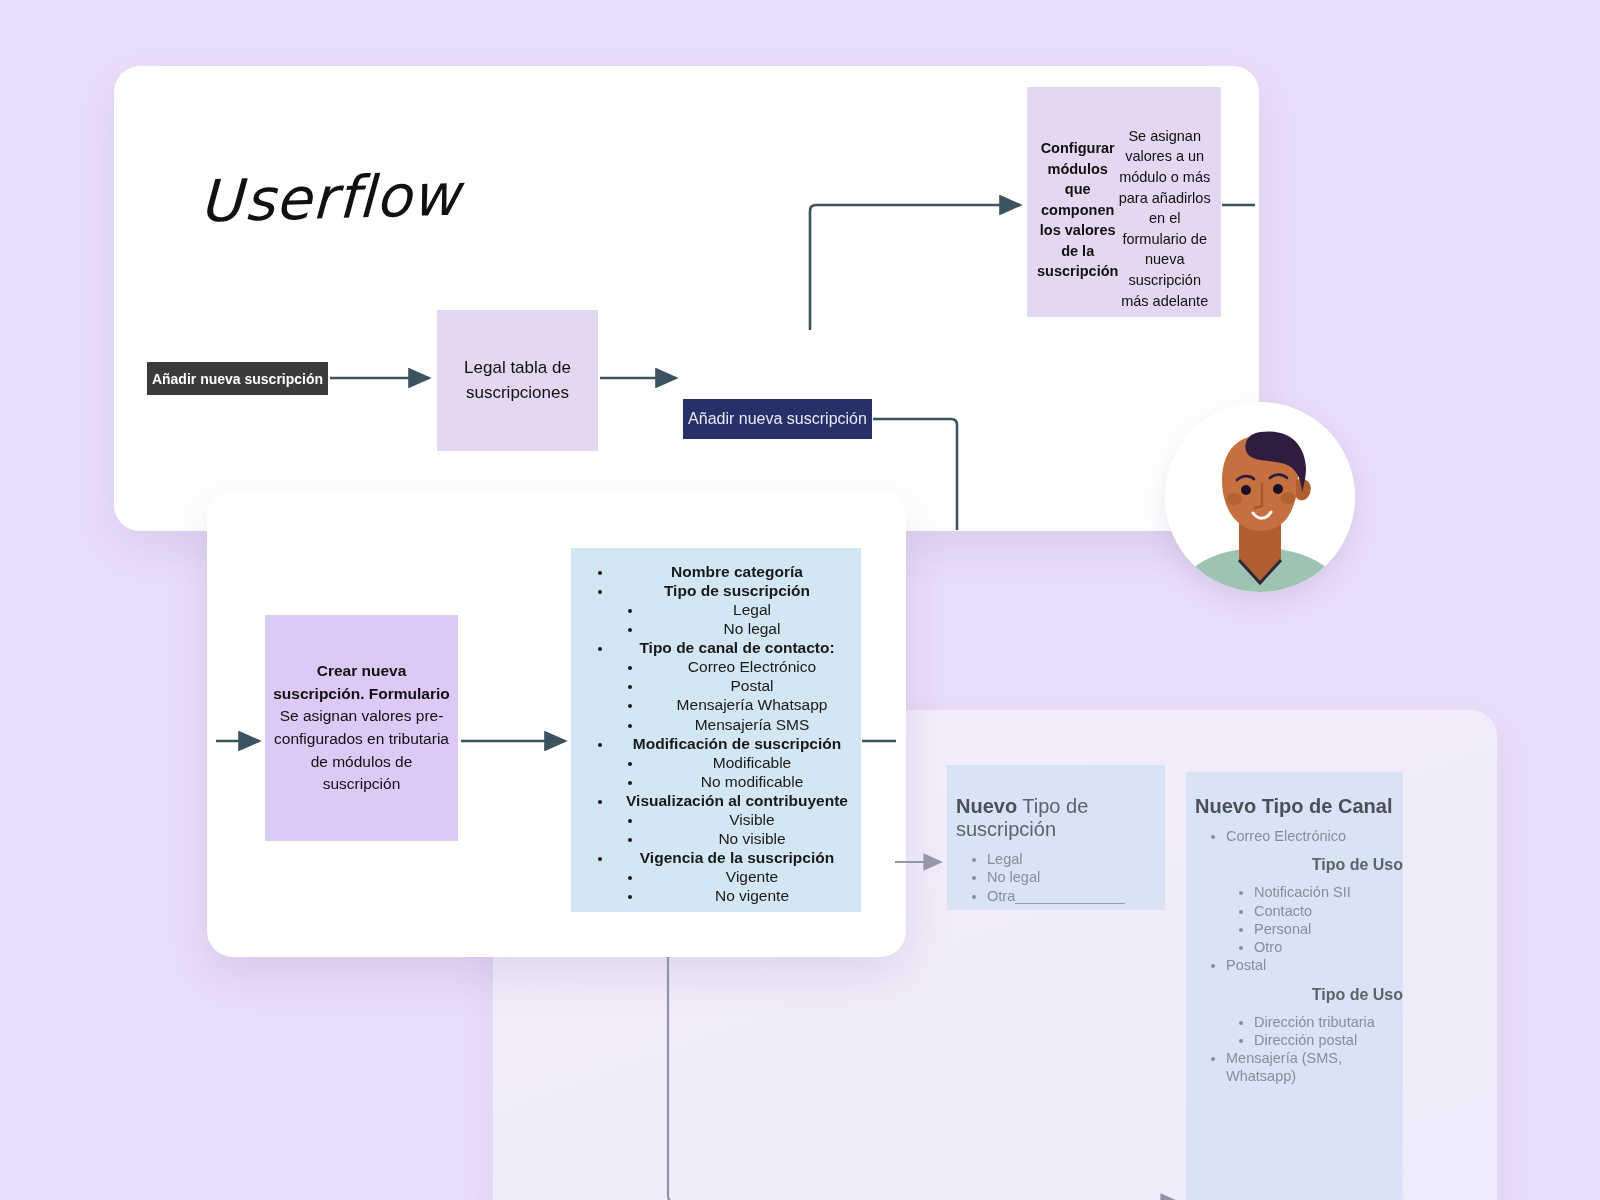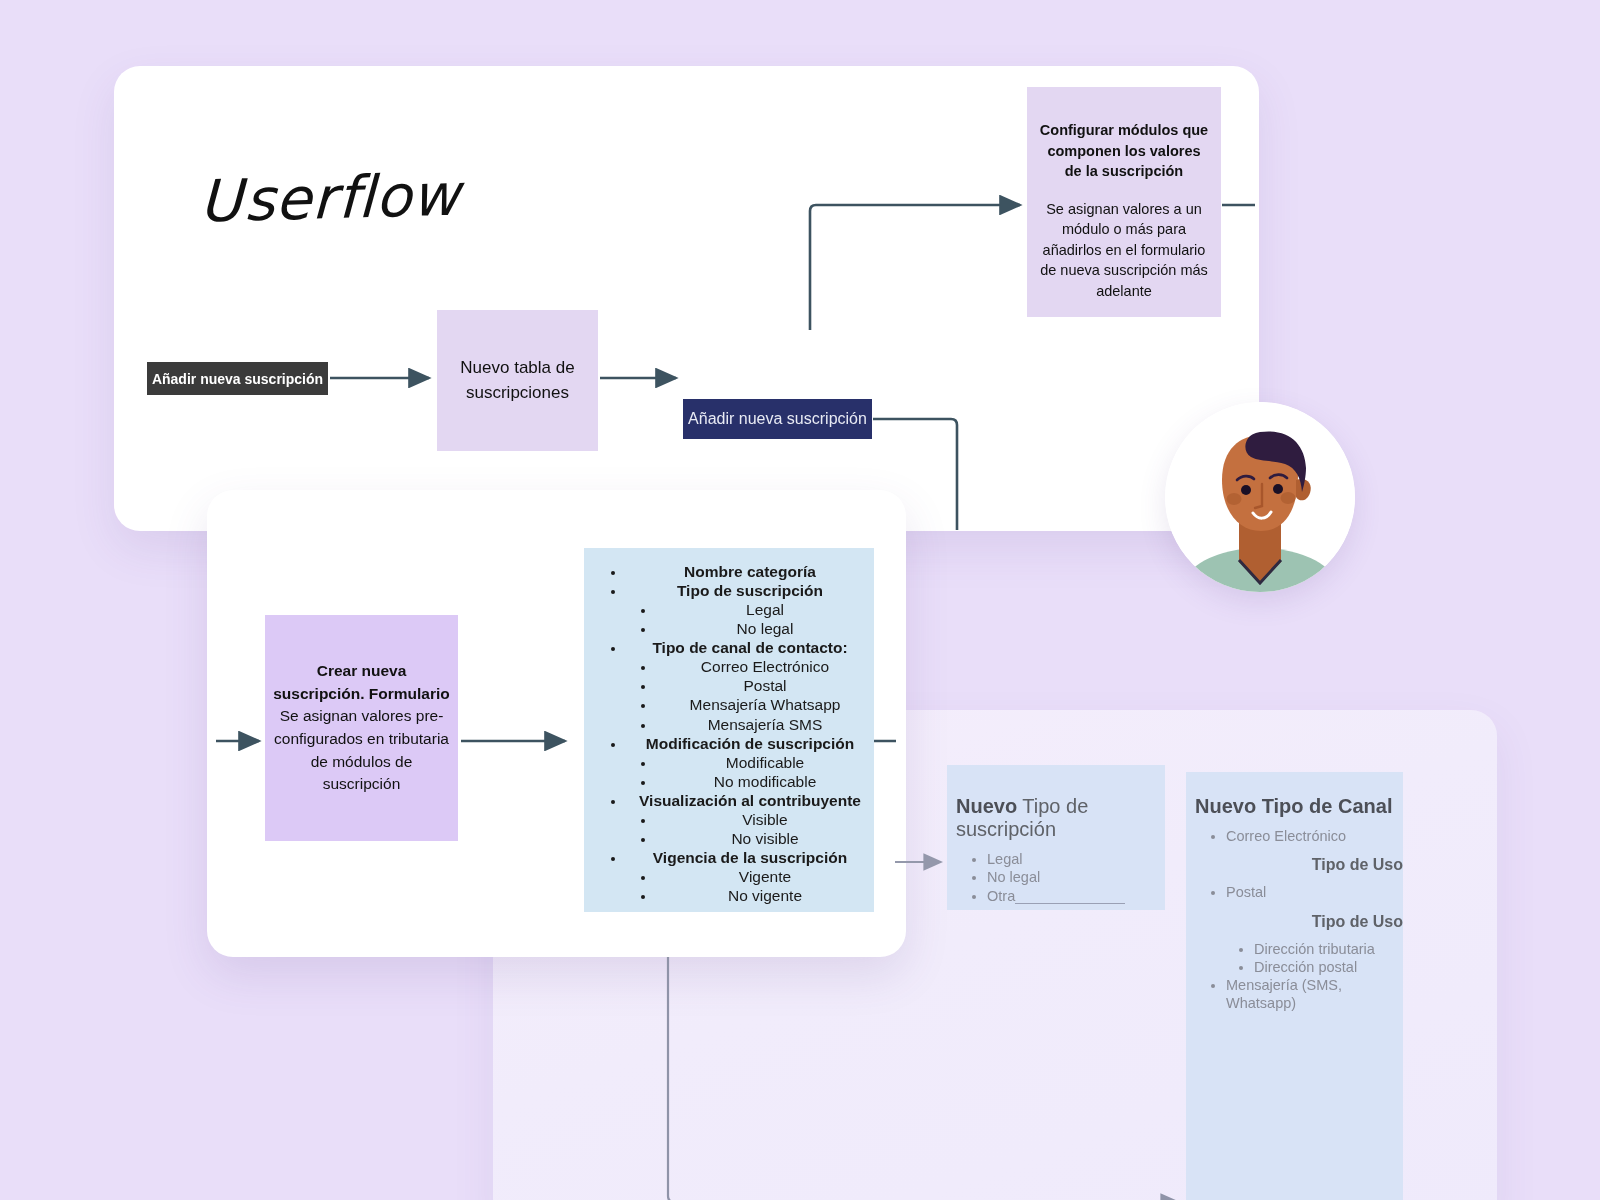--- a/index.html
+++ b/index.html
@@ -42,30 +42,30 @@
   .node-lilac{background:#e3d7f2;color:#111;}
   .node-violet{background:#dcc9f6;color:#111;}
   .node-blue{background:#d3e6f3;color:#111;}
 
   #n-anadir1{left:147px;top:362px;width:181px;height:33px;}
   #n-lista{left:437px;top:310px;width:161px;height:141px;
            font-size:17px;line-height:1.45;}
   #n-tablas{left:683px;top:329px;width:255px;height:40px;}
   #n-anadir2{left:683px;top:399px;width:189px;height:40px;}
   #n-config{left:1027px;top:87px;width:194px;height:230px;
-            flex-direction:column;justify-content:flex-start;
+            flex-direction:row;justify-content:flex-start;
             padding:33px 10px 0 10px;font-size:14.5px;line-height:1.42;}
   #n-config .h{font-weight:bold;margin-bottom:17px;}
   #n-crear{left:265px;top:615px;width:193px;height:226px;
            flex-direction:column;justify-content:center;
            padding:0 8px;font-size:15.5px;line-height:1.46;}
   #n-crear .h{font-weight:bold;}
 
   
-  #n-list{left:584px;top:548px;width:290px;height:364px;
+  #n-list{left:571px;top:548px;width:290px;height:364px;
           display:block;padding:14px 0 0 4px;}
   #n-list ul{margin:0;padding-left:38px;list-style:disc;}
   #n-list ul ul{padding-left:30px;}
   #n-list li{font-size:15.5px;line-height:1.23;color:#1a1a1a;margin:0;}
   #n-list > ul > li{font-weight:bold;}
   #n-list > ul > li > ul > li{font-weight:normal;}
   #n-list li::marker{font-size:14px;}
 
   
   .panel{position:absolute;background:#d8e3f6;box-sizing:border-box;
@@ -113,21 +113,21 @@
 
     <path d="M668,957 L668,1196 Q668,1202 674,1202 L1178,1202" stroke="#8f93a8" stroke-width="2.2" fill="none" marker-end="url(#ar-faded)"></path>
 
     <path d="M895,862 L941,862" stroke="#9498ab" stroke-width="2.2" fill="none" marker-end="url(#ar-faded2)"></path>
   </svg>
 
   <div id="userflow-title">Userflow</div>
 
   <div class="node node-dark" id="n-anadir1">Añadir nueva suscripción</div>
 
-  <div class="node node-lilac" id="n-lista">Nuevo tabla de suscripciones</div>
+  <div class="node node-lilac" id="n-lista">Legal tabla de suscripciones</div>
 
 
   <div class="node node-navy" id="n-anadir2">Añadir nueva suscripción</div>
 
   <div class="node node-lilac" id="n-config">
     <div class="h">Configurar módulos que componen los valores de la suscripción</div>
     <div>Se asignan valores a un módulo o más para añadirlos en el formulario de nueva suscripción más adelante</div>
   </div>
 
   <svg class="conn">
@@ -216,20 +216,28 @@
   </div>
 
   <div class="panel" id="p-tipo-canal">
     <div class="ttl">
       <b>Nuevo Tipo de Canal</b>
     </div>
     <ul>
       <li>Correo Electrónico</li>
     </ul>
     <div class="sub">Tipo de Uso</div>
+    <ul>
+        <ul>
+      <li>Notificación SII</li>
+      <li>Contacto</li>
+      <li>Personal</li>
+      <li>Otro</li>
+    </ul>
+      </ul>
 
     <ul class="gapl">
       <li>Postal</li>
     </ul>
     <div class="sub">Tipo de Uso</div>
     <ul>
         <ul>
       <li>Dirección tributaria</li>
       <li>Dirección postal</li>
     </ul>

